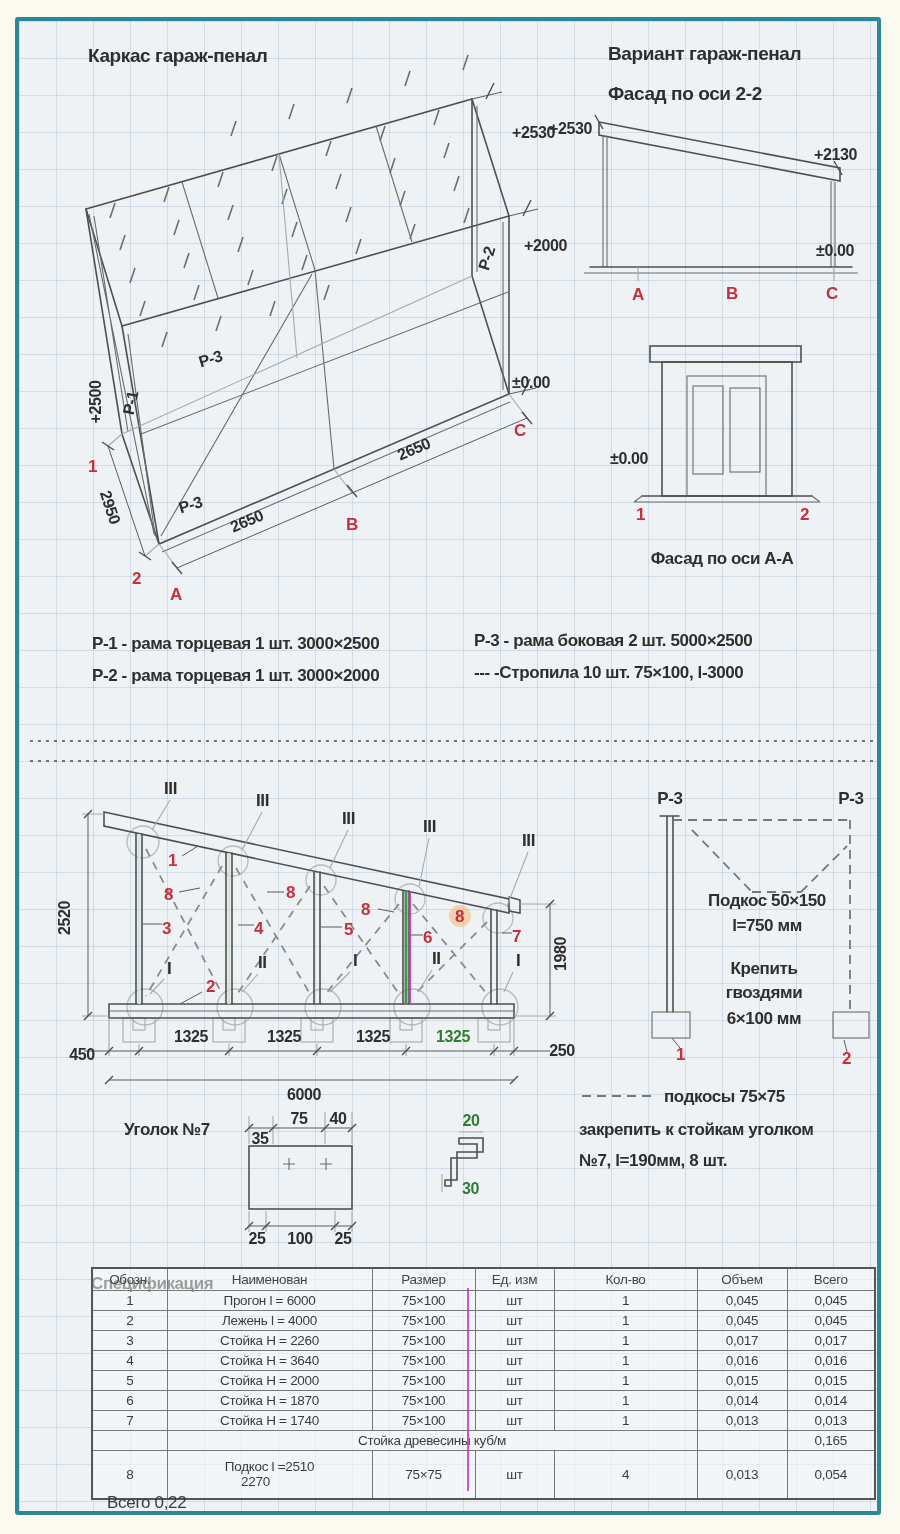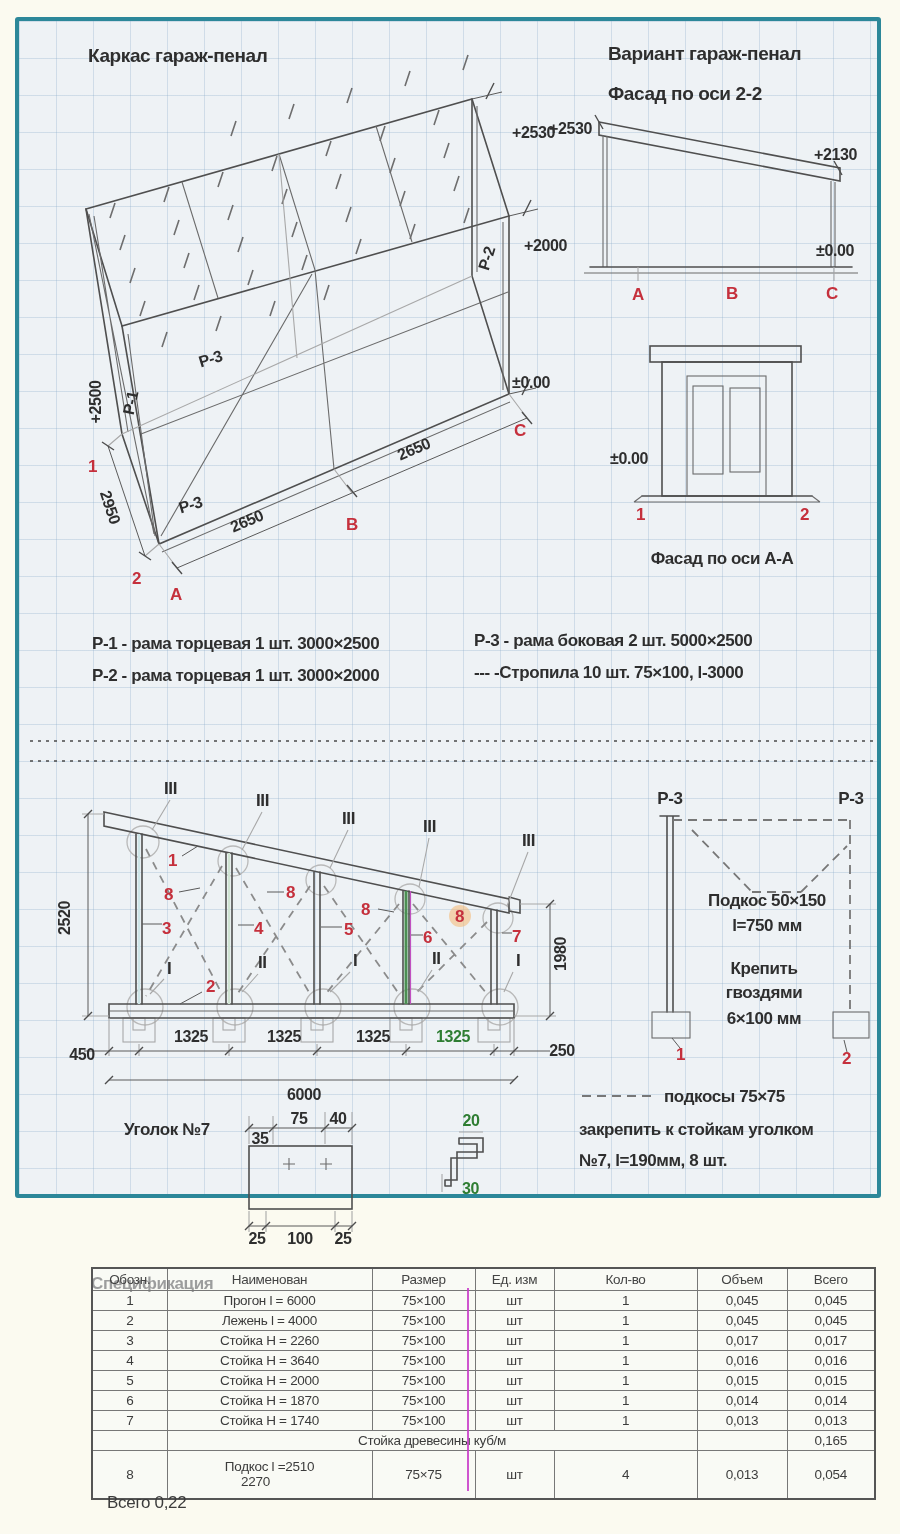--- a/index.html
+++ b/index.html
@@ -1,19 +1,19 @@
 <!DOCTYPE html>
 <html style="--red: #c5303c; --green: #2e7d32; --magenta: #c837c8; --teal: #2c8799; --line-gray: #4f4f4f;"><head>
 <meta charset="utf-8">
 <style>
   :root{ --red:#c5303c; --green:#2e7d32; --magenta:#c837c8; --teal:#2c8799; --line-gray:#4f4f4f; }
   html,body{margin:0;padding:0;}
   body{width:900px;height:1534px;background:#fbfaf0;position:relative;
        font-family:"Liberation Sans",sans-serif;}
-  .paper{position:absolute;left:15px;top:17px;width:866px;height:1181px;box-sizing:border-box;
+  .paper{position:absolute;left:15px;top:17px;width:866px;height:1498px;box-sizing:border-box;
        background:#eef2f5;border:4px solid var(--teal);border-radius:3px;
        background-image:linear-gradient(to right,rgba(145,175,205,.32) 1px,transparent 1px),
                         linear-gradient(to bottom,rgba(145,175,205,.32) 1px,transparent 1px);
        background-size:37px 37px;}
   svg{position:absolute;left:0;top:0;}
   svg text{font-family:"Liberation Sans",sans-serif;fill:#2e2e2e;font-weight:bold;letter-spacing:-0.4px;}
   .t19{font-size:19px}.t17{font-size:17px}.t16{font-size:16px}
   .red{fill:var(--red)}
   .grn{fill:var(--green)}
   .s1{stroke:var(--line-gray);stroke-width:1.6;fill:none;stroke-linecap:round}

